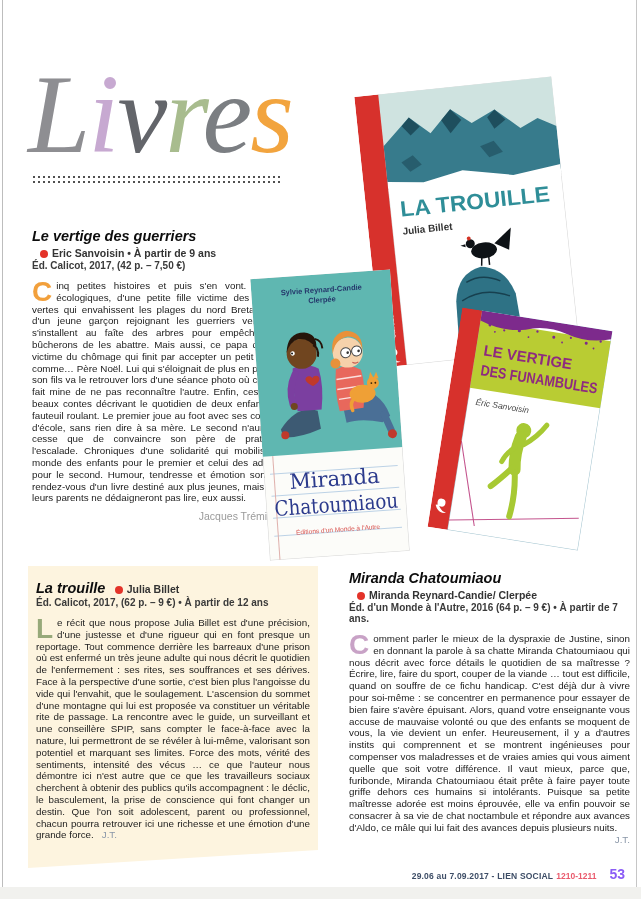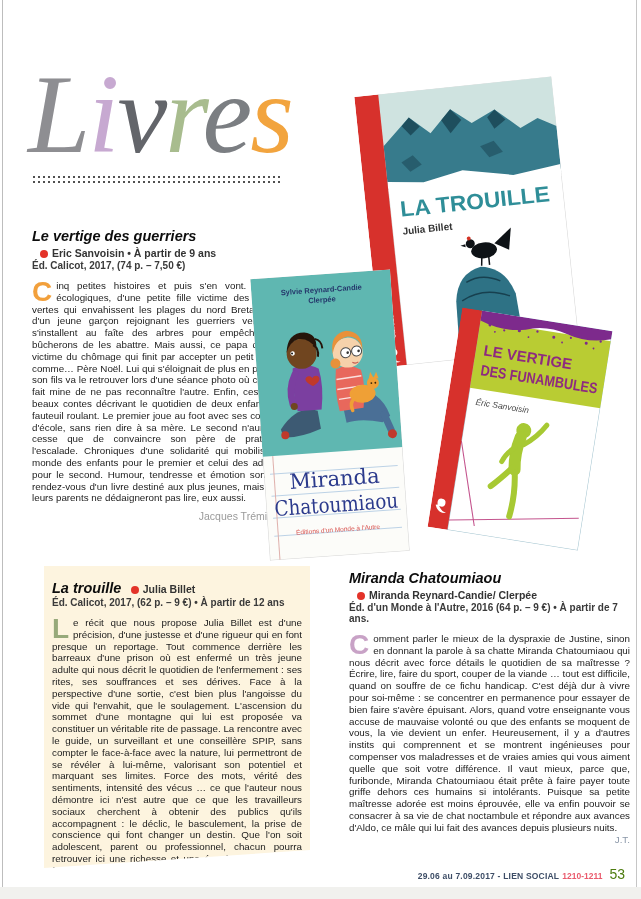--- a/index.html
+++ b/index.html
@@ -25,61 +25,61 @@
        margin-right:4px;vertical-align:-1px;}
   .body{font-size:9.8px;line-height:11.8px;text-align:justify;margin:0;color:#1c1c1c;}
   .dropcap{float:left;font-weight:bold;font-size:28px;line-height:21px;margin:1px 4px 0 0;}
   .dc-orange{color:#f2a03c;} .dc-green{color:#97a97a;} .dc-mauve{color:#c8a2c6;}
   .sig{text-align:right;color:#9a9a9a;font-size:10.5px;margin-top:6px;}
   .jt{color:#8a97a8;margin-left:8px;}
   .jt-right{float:right;margin-left:0;}
 
   #art-vertige{left:32px;top:228px;width:252px;}
 
-  .cream-box{position:absolute;left:44px;top:566px;width:266px;height:302px;
+  .cream-box{position:absolute;left:28px;top:566px;width:290px;height:302px;
     background:#fdf4df;box-sizing:border-box;padding:13px 8px 0 8px;
     clip-path:polygon(0 0,100% 0,100% calc(100% - 18px),0 100%);}
   .cream-box .art-title{display:inline;}
   .cream-box .byline{display:inline;margin-left:5px;}
 
   #art-miranda{left:349px;top:570px;width:281px;}
 
   
   .book{position:absolute;}
   #book-trouille{left:368px;top:86px;width:198px;height:272px;transform:rotate(-6deg);z-index:1;}
   #book-miranda{left:260px;top:274px;width:140px;height:282px;transform:rotate(-4deg);z-index:2;}
   #book-vertige{left:444px;top:318px;width:152px;height:222px;transform:rotate(9deg);z-index:3;}
   .book svg{display:block;width:100%;height:100%;}
 
   
   .footer{position:absolute;top:866px;right:16px;display:flex;align-items:baseline;}
   .footer .left-text{font-size:8.5px;font-weight:bold;color:#3d4d66;letter-spacing:.2px;}
   .footer .issue{font-size:8.5px;font-weight:bold;color:#ea5b6d;margin-left:3px;}
-  .footer .pageno{font-size:14px;font-weight:normal;color:#4d7c0f;margin-left:7px;}
+  .footer .pageno{font-size:14px;font-weight:bold;color:#8b5cf6;margin-left:13px;}
 </style>
 </head>
 <body>
 
 <div class="page">
   <div class="edge-left"></div>
   <div class="edge-right"></div>
   <div class="edge-bottom"></div>
 
   <div class="masthead">
     <span style="color: rgb(142, 142, 146);">L</span><span style="color: rgb(199, 169, 209);">i</span><span style="color: rgb(99, 101, 106);">v</span><span style="color: rgb(168, 188, 142);">r</span><span style="color: rgb(123, 126, 130);">e</span><span style="color: rgb(242, 164, 62);">s</span>
   </div>
   <div class="dotted-rule">
     <div class="row"></div>
     <div class="row"></div>
   </div>
 
   <div class="article" id="art-vertige">
     <h2 class="art-title">Le vertige des guerriers</h2>
     <div class="byline"><span class="dot"></span><span>Eric Sanvoisin • À partir de 9 ans</span></div>
-    <div class="edline">Éd. Calicot, 2017, (74 p. – 7,50 €)</div>
+    <div class="edline">Éd. Calicot, 2017, (42 p. – 7,50 €)</div>
     <p class="body"><span class="dropcap dc-orange">C</span><span>inq petites histoires et puis s'en vont. Celles, écologiques, d'une petite fille victime des algues vertes qui envahissent les plages du nord Bretagne et d'un jeune garçon rejoignant les guerriers verts qui s'installent au faîte des arbres pour empêcher les bûcherons de les abattre. Mais aussi, ce papa divorcé victime du chômage qui finit par accepter un petit boulot comme… Père Noël. Lui qui s'éloignait de plus en plus de son fils va le retrouver lors d'une séance photo où chacun fait mine de ne pas reconnaître l'autre. Enfin, ces deux beaux contes décrivant le quotidien de deux enfants en fauteuil roulant. Le premier joue au foot avec ses copains d'école, sans rien dire à sa mère. Le second n'aura de cesse que de convaincre son père de pratiquer l'escalade. Chroniques d'une solidarité qui mobilise le monde des enfants pour le premier et celui des adultes pour le second. Humour, tendresse et émotion sont au rendez-vous d'un livre destiné aux plus jeunes, mais que leurs parents ne dédaigneront pas lire, eux aussi.</span></p>
     <div class="sig">Jacques Trémintin</div>
   </div>
 
   <div class="cream-box">
     <h2 class="art-title">La trouille</h2>
     <span class="byline"><span class="dot"></span><span>Julia Billet</span></span>
     <div class="edline">Éd. Calicot, 2017, (62 p. – 9 €) • À partir de 12 ans</div>
     <p class="body"><span class="dropcap dc-green">L</span><span>e récit que nous propose Julia Billet est d'une précision, d'une justesse et d'une rigueur qui en font presque un reportage. Tout commence derrière les barreaux d'une prison où est enfermé un très jeune adulte qui nous décrit le quotidien de l'enfermement : ses rites, ses souffrances et ses dérives. Face à la perspective d'une sortie, c'est bien plus l'angoisse du vide qui l'envahit, que le soulagement. L'ascension du sommet d'une montagne qui lui est proposée va constituer un véritable rite de passage. La rencontre avec le guide, un surveillant et une conseillère SPIP, sans compter le face-à-face avec la nature, lui permettront de se révéler à lui-même, valorisant son potentiel et marquant ses limites. Force des mots, vérité des sentiments, intensité des vécus … ce que l'auteur nous démontre ici n'est autre que ce que les travailleurs sociaux cherchent à obtenir des publics qu'ils accompagnent : le déclic, le basculement, la prise de conscience qui font changer un destin. Que l'on soit adolescent, parent ou professionnel, chacun pourra retrouver ici une richesse et une émotion d'une grande force.</span><span class="jt">J.T.</span></p>
   </div>

